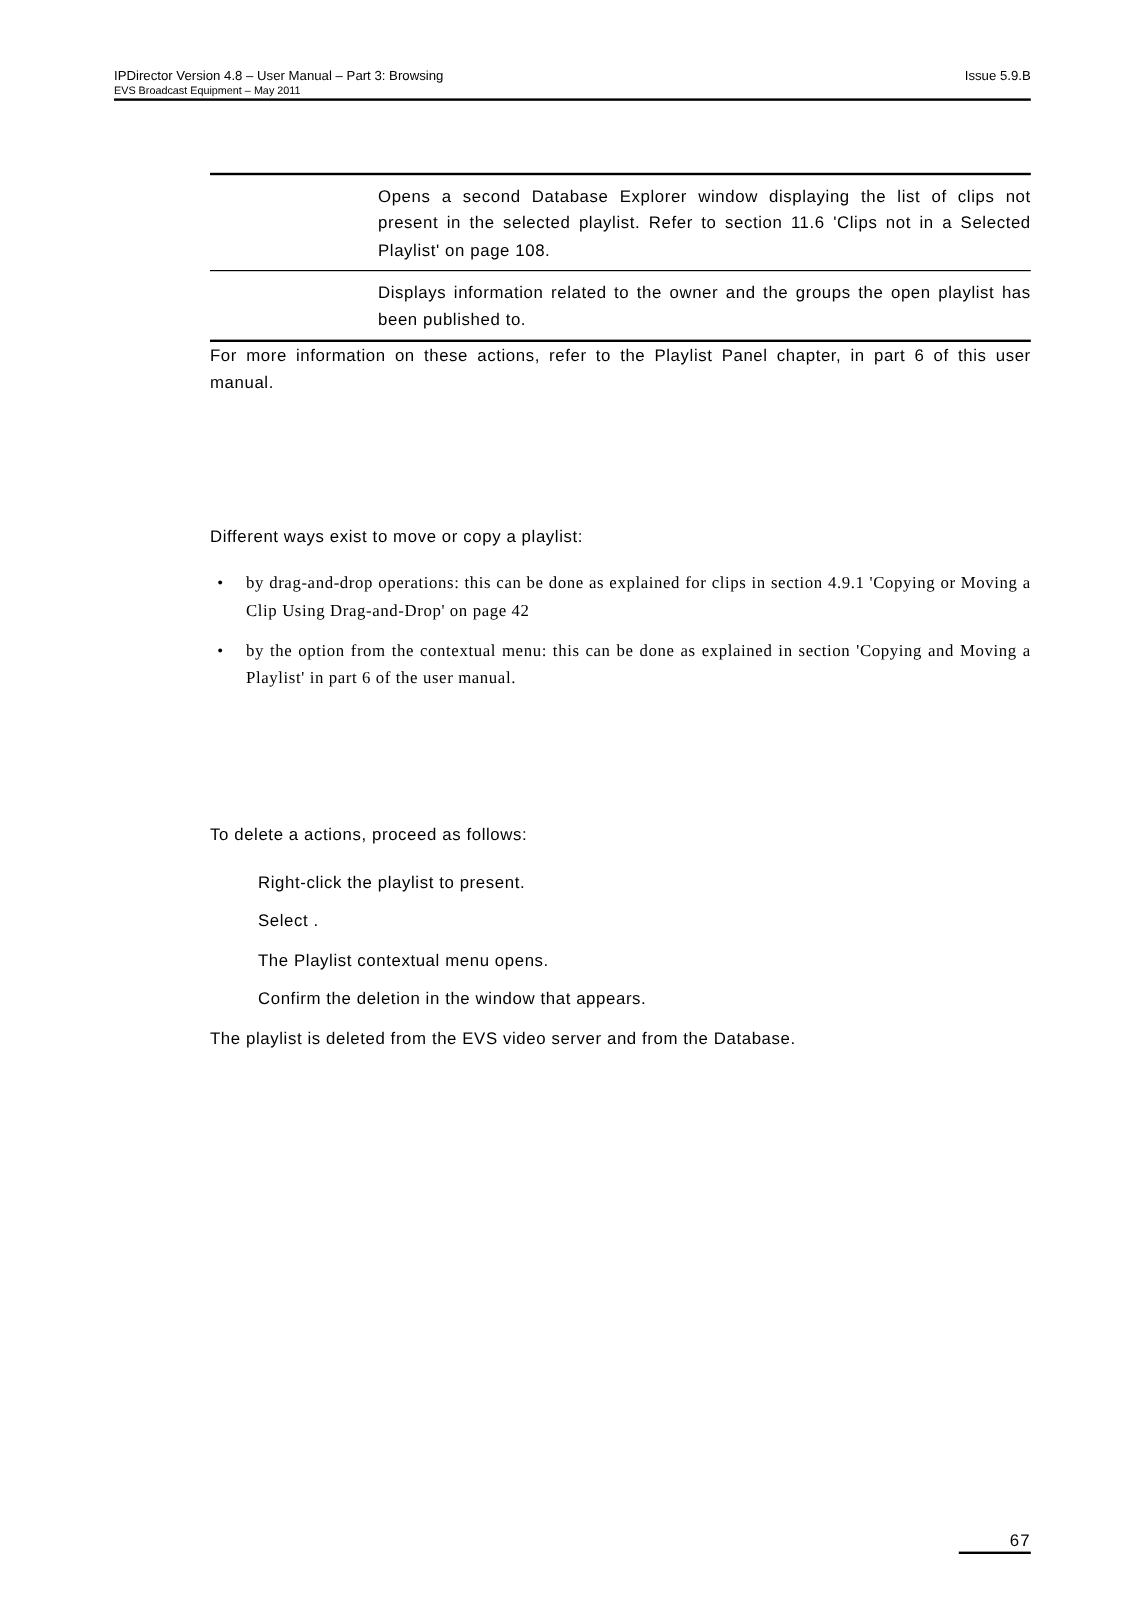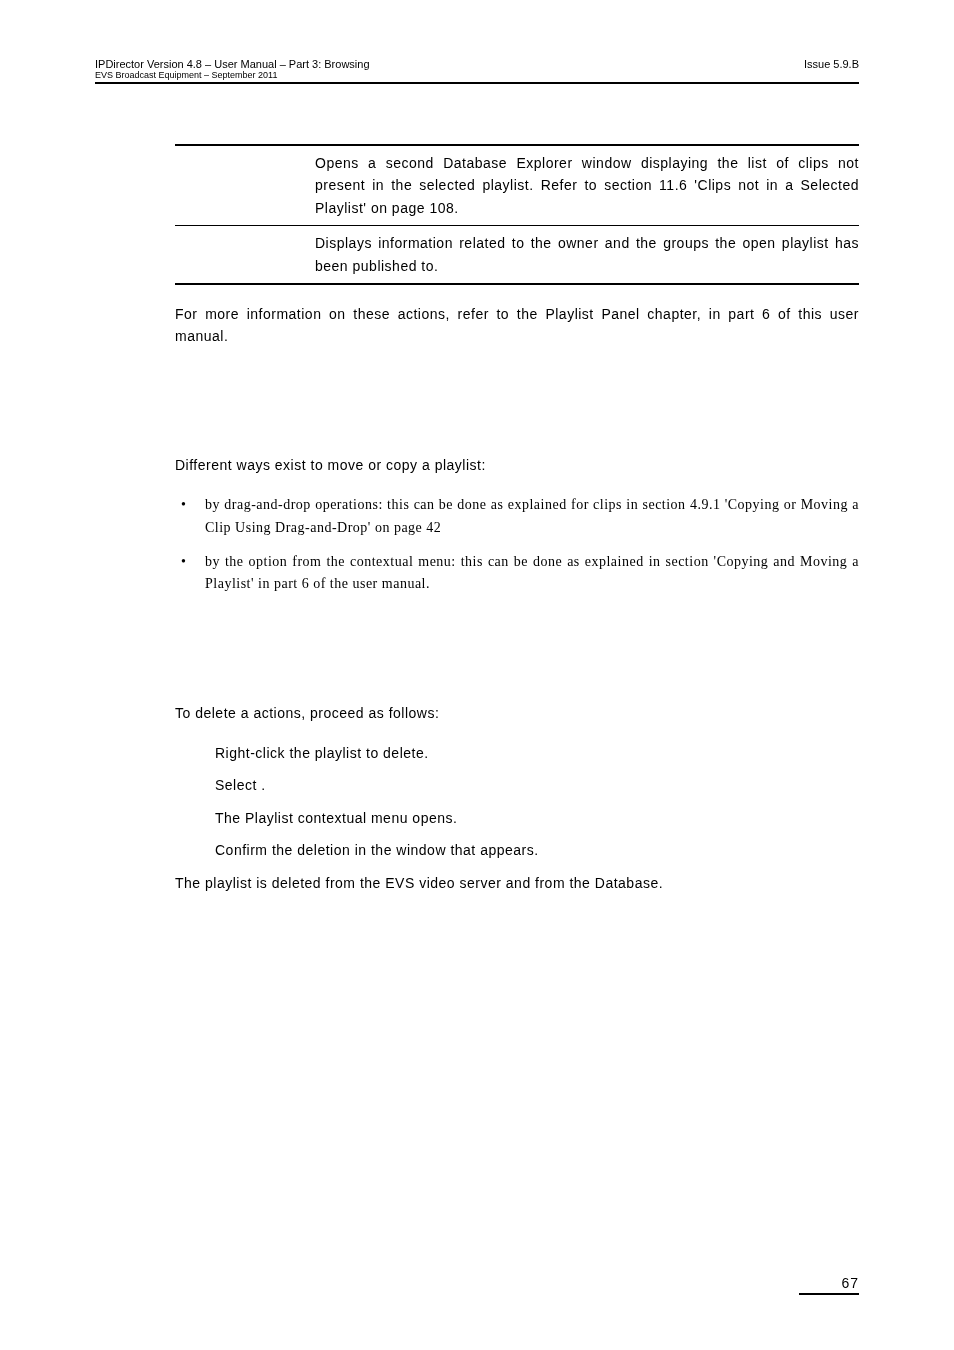--- a/index.html
+++ b/index.html
@@ -29,21 +29,20 @@
   .header-right { font-size: 11px; }
   .header-rule {
     border-top: 2px solid #000;
     margin-top: 2px;
     margin-bottom: 60px;
   }
   .content {
     margin-left: 80px;
   }
   .table-block {
-    margin-bottom: 18px;
   }
   .hr-thick { border-top: 2px solid #000; margin: 0; }
   .hr-thin  { border-top: 1px solid #000; margin: 0; }
   .row {
     display: flex;
     padding: 6px 0;
     font-size: 14px;
     line-height: 1.6;
     letter-spacing: 0.5px;
   }
@@ -116,21 +115,21 @@
   }
 </style>
 </head>
 <body>
 
 <div class="page">
 
   <div class="header">
     <div class="header-left">
       <div class="line1">IPDirector Version 4.8 – User Manual – Part 3: Browsing</div>
-      <div class="line2">EVS Broadcast Equipment – September 2011</div>
+      <div class="line2">EVS Broadcast Equipment – May 2011</div>
     </div>
     <div class="header-right">Issue 5.9.B</div>
   </div>
   <div class="header-rule"></div>
 
   <div class="content">
 
     <div class="table-block">
       <div class="hr-thick"></div>
       <div class="row">
@@ -154,21 +153,21 @@
     <ul class="bullet-list">
       <li>by drag-and-drop operations: this can be done as explained for clips in section 4.9.1 'Copying or Moving a Clip Using Drag-and-Drop' on page 42</li>
       <li>by the            option from the contextual menu: this can be done as explained in section 'Copying and Moving a Playlist' in part 6 of the user manual.</li>
     </ul>
 
     <div class="section-num">&nbsp;</div>
 
     <p class="para mb">To delete a actions, proceed as follows:</p>
 
     <div class="steps">
-      <p class="step">Right-click the playlist to delete.</p>
+      <p class="step">Right-click the playlist to present.</p>
       <p class="step">Select                        .</p>
       <p class="step">The Playlist contextual menu opens.</p>
       <p class="step">Confirm the deletion in the                              window that appears.</p>
     </div>
 
     <p class="para">The playlist is deleted from the EVS video server and from the Database.</p>
 
   </div>
 
   <div class="footer">

